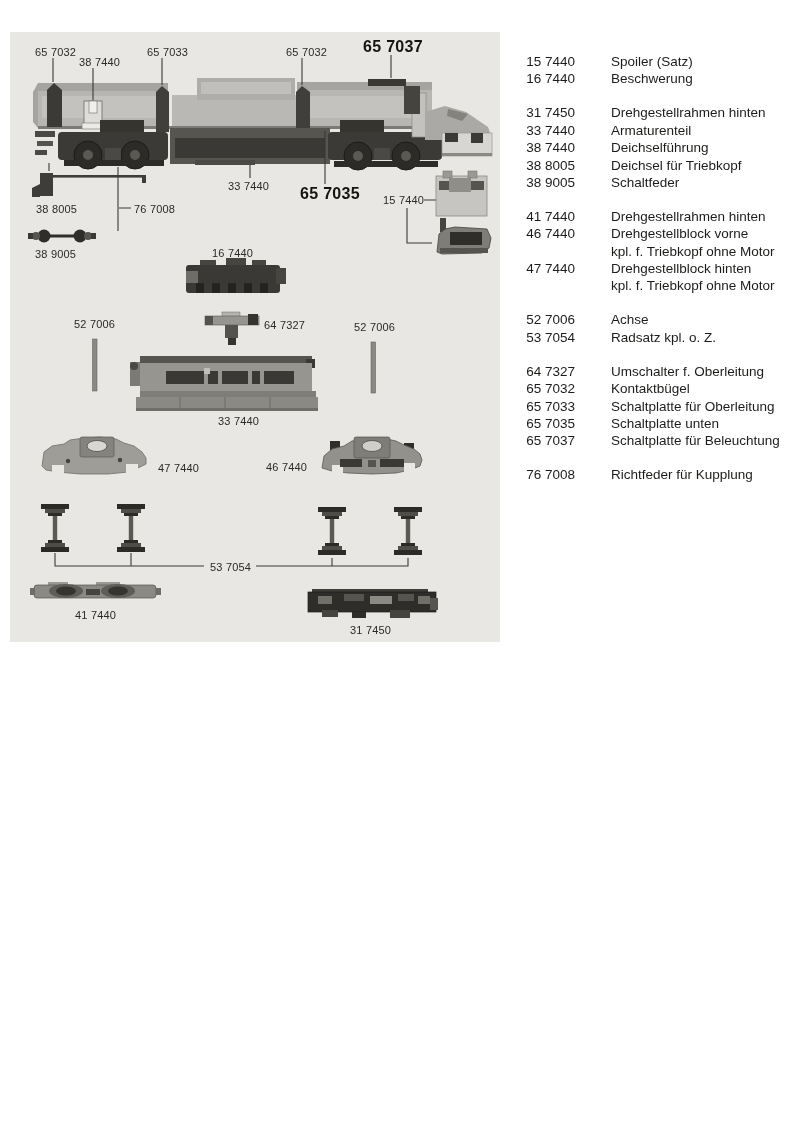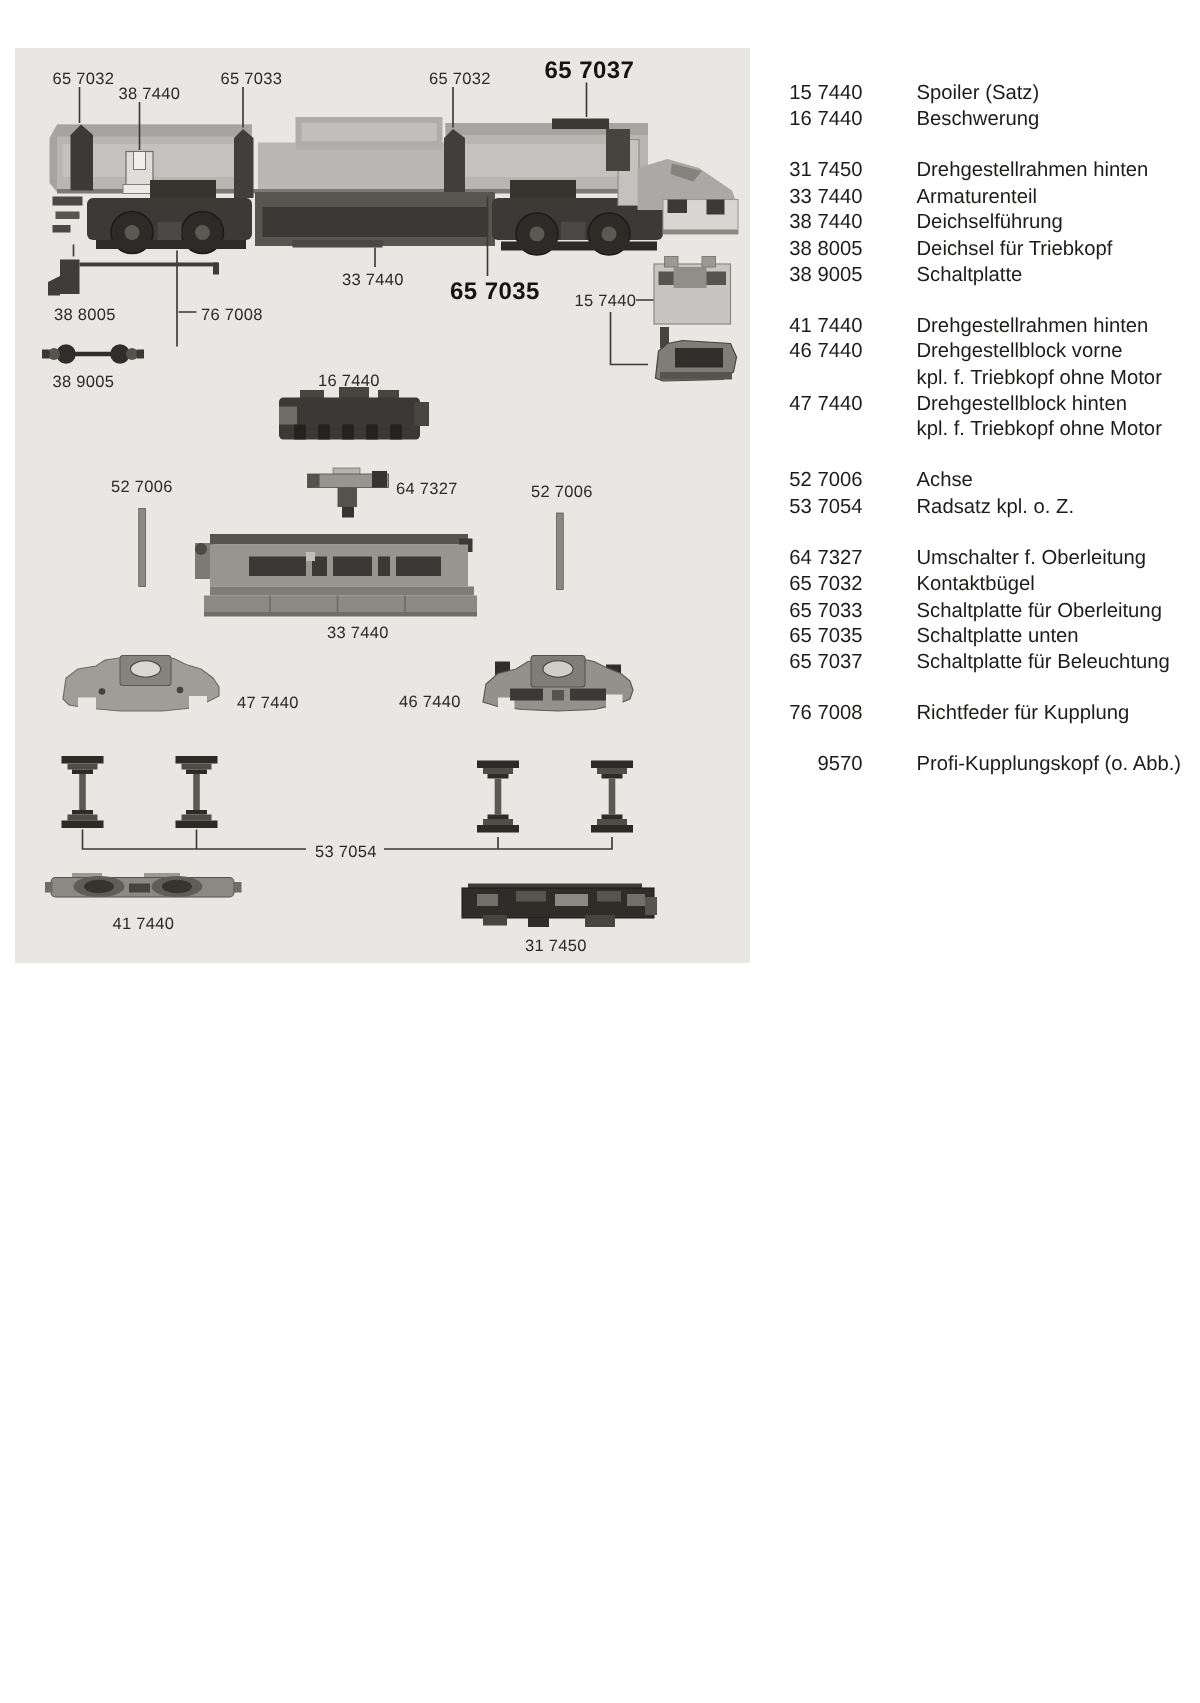--- a/index.html
+++ b/index.html
@@ -330,21 +330,21 @@
   <div class="row">
     <span class="num">38 7440</span>
     <span class="desc">Deichselführung</span>
   </div>
   <div class="row">
     <span class="num">38 8005</span>
     <span class="desc">Deichsel für Triebkopf</span>
   </div>
   <div class="row">
     <span class="num">38 9005</span>
-    <span class="desc">Schaltplatte</span>
+    <span class="desc">Schaltfeder</span>
   </div>
 
   <div class="row gap">
     <span class="num">41 7440</span>
     <span class="desc">Drehgestellrahmen hinten</span>
   </div>
   <div class="row">
     <span class="num">46 7440</span>
     <span class="desc">Drehgestellblock vorne</span>
   </div>
@@ -389,18 +389,14 @@
   <div class="row">
     <span class="num">65 7037</span>
     <span class="desc">Schaltplatte für Beleuchtung</span>
   </div>
 
   <div class="row gap">
     <span class="num">76 7008</span>
     <span class="desc">Richtfeder für Kupplung</span>
   </div>
 
-  <div class="row gap">
-    <span class="num">9570</span>
-    <span class="desc">Profi-Kupplungskopf (o. Abb.)</span>
-  </div>
 
 </div>
 
 </body></html>

